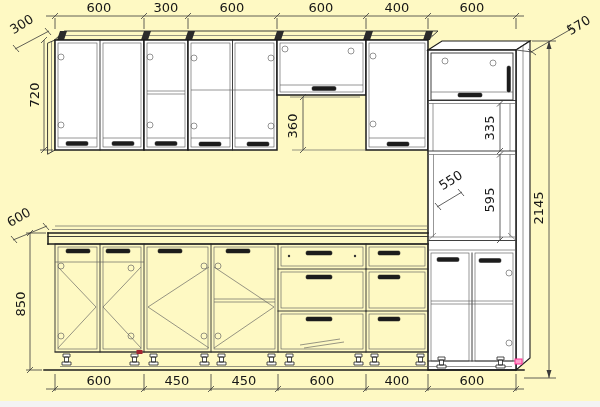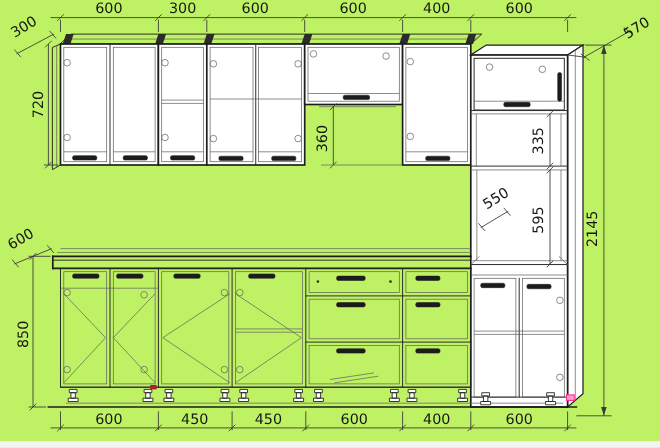--- a/index.html
+++ b/index.html
@@ -1,16 +1,16 @@
 <!DOCTYPE html>
 <html><head>
 <meta charset="utf-8">
 <style>
   html,body{margin:0;padding:0;background:#fff;}
-  #stage{position:relative;width:600px;height:407px;background:#bef264;overflow:hidden;
+  #stage{position:relative;width:600px;height:407px;background:#fef9c3;overflow:hidden;
          font-family:"DejaVu Sans","Liberation Sans",sans-serif;}
   svg{display:block;}
   svg text{font-family:"DejaVu Sans","Liberation Sans",sans-serif;font-size:13px;fill:#161616;}
   .ln  {stroke:#1c1c1c;stroke-width:1.5;fill:none;stroke-linecap:square;}
   .md  {stroke:#2a2a2a;stroke-width:0.9;fill:none;stroke-linecap:square;}
   .th  {stroke:#5f5f5f;stroke-width:0.65;fill:none;}
   .dim {stroke:#3a3a3a;stroke-width:0.8;fill:none;}
   .hdl {fill:#1c1c1c;stroke:#1c1c1c;stroke-width:0.5;}
   .face{fill:#ffffff;stroke:#1c1c1c;stroke-width:1.5;}
   .facet{fill:#ffffff;stroke:#1c1c1c;stroke-width:1.1;}

